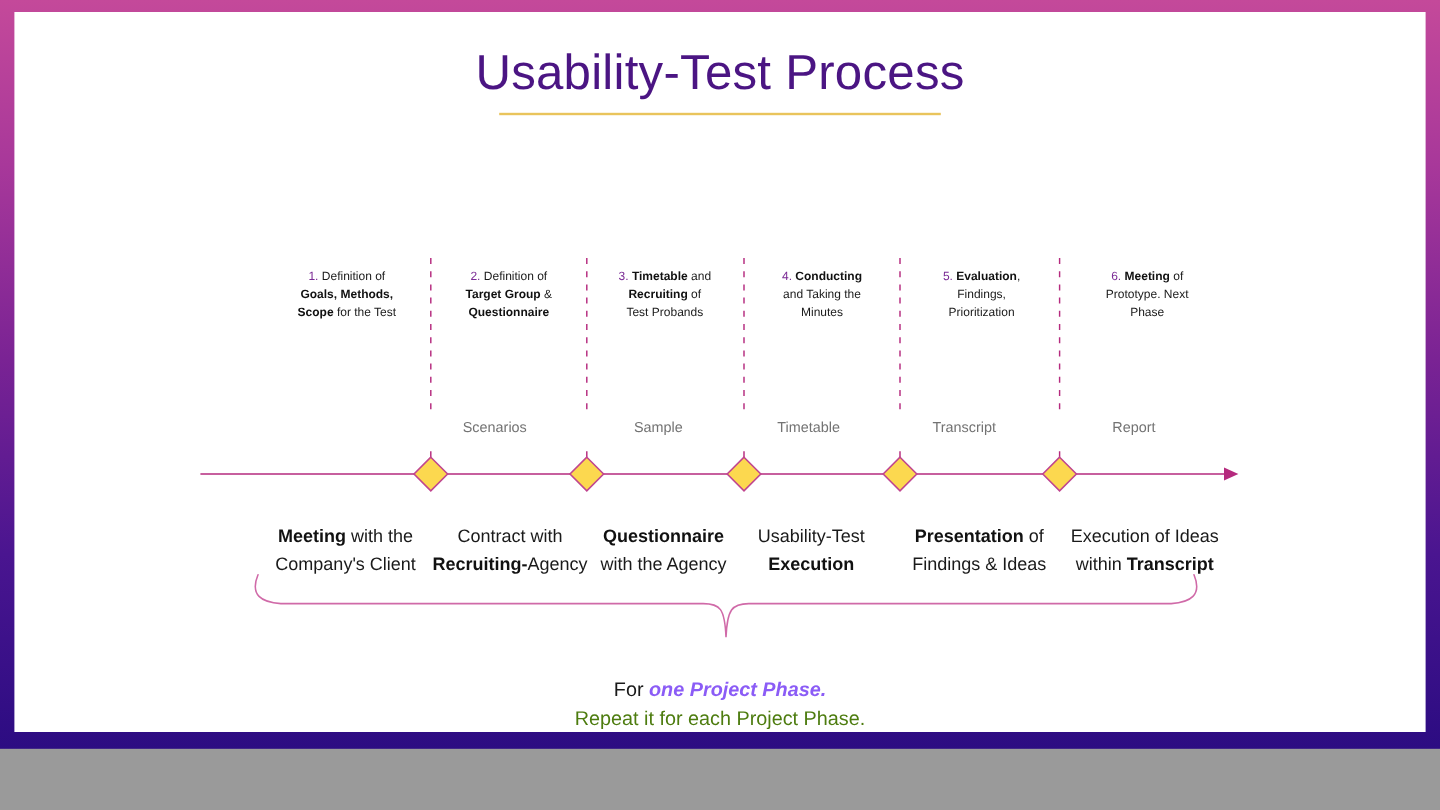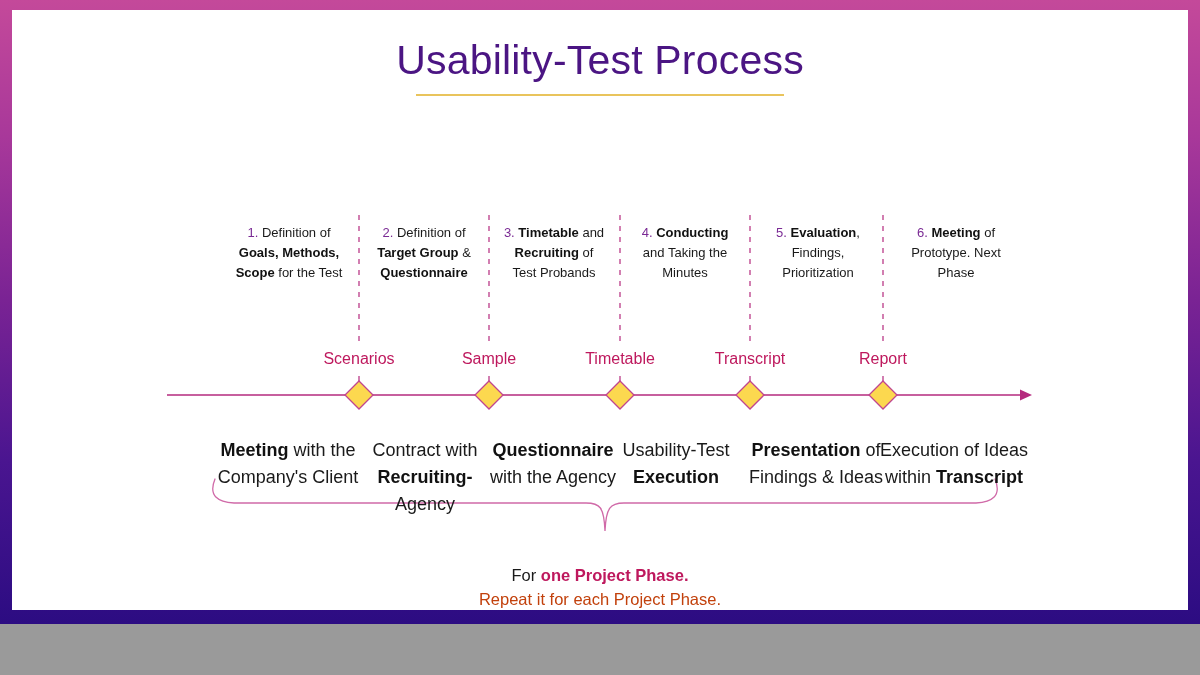--- a/index.html
+++ b/index.html
@@ -75,62 +75,62 @@
     height: 651px;
     pointer-events: none;
   }
 
   
   .phase {
     position: absolute;
     top: 213px;
     width: 126px;
     text-align: center;
-    font-size: 13px;
+    font-size: 10px;
     line-height: 1.52;
     color: #1a1a1a;
   }
   .phase .num { color: #7a2a94; }
   .phase b { font-weight: 700; color: #111111; }
 
   
   .milestone {
     position: absolute;
     top: 339px;
     width: 160px;
-    text-align: center;
-    font-size: 16px;
-    color: #be185d;
+    text-align: right;
+    font-size: 12px;
+    color: #737373;
     line-height: 1.2;
   }
 
   
   .activity {
     position: absolute;
     top: 427px;
     width: 150px;
     text-align: center;
-    font-size: 18px;
+    font-size: 15px;
     line-height: 1.5;
     color: #1a1a1a;
   }
   .activity b { font-weight: 700; color: #111111; }
 
   
   #footer {
     position: absolute;
     left: 0; right: 0;
     top: 554px;
     text-align: center;
     font-size: 16.5px;
     line-height: 1.45;
     color: #1a1a1a;
   }
-  #footer .hl { color: #be185d; font-weight: 700; }
-  #footer-line2 { color: #c2410c; }
+  #footer .hl { color: #8b5cf6; font-weight: 700; font-style: italic; }
+  #footer-line2 { color: #4d7c0f; }
 </style>
 </head>
 <body>
 
 <div id="slide">
   <div id="canvas">
 
     <div id="header">
       <div id="page-title">Usability-Test Process</div>
       <div id="title-rule"></div>

